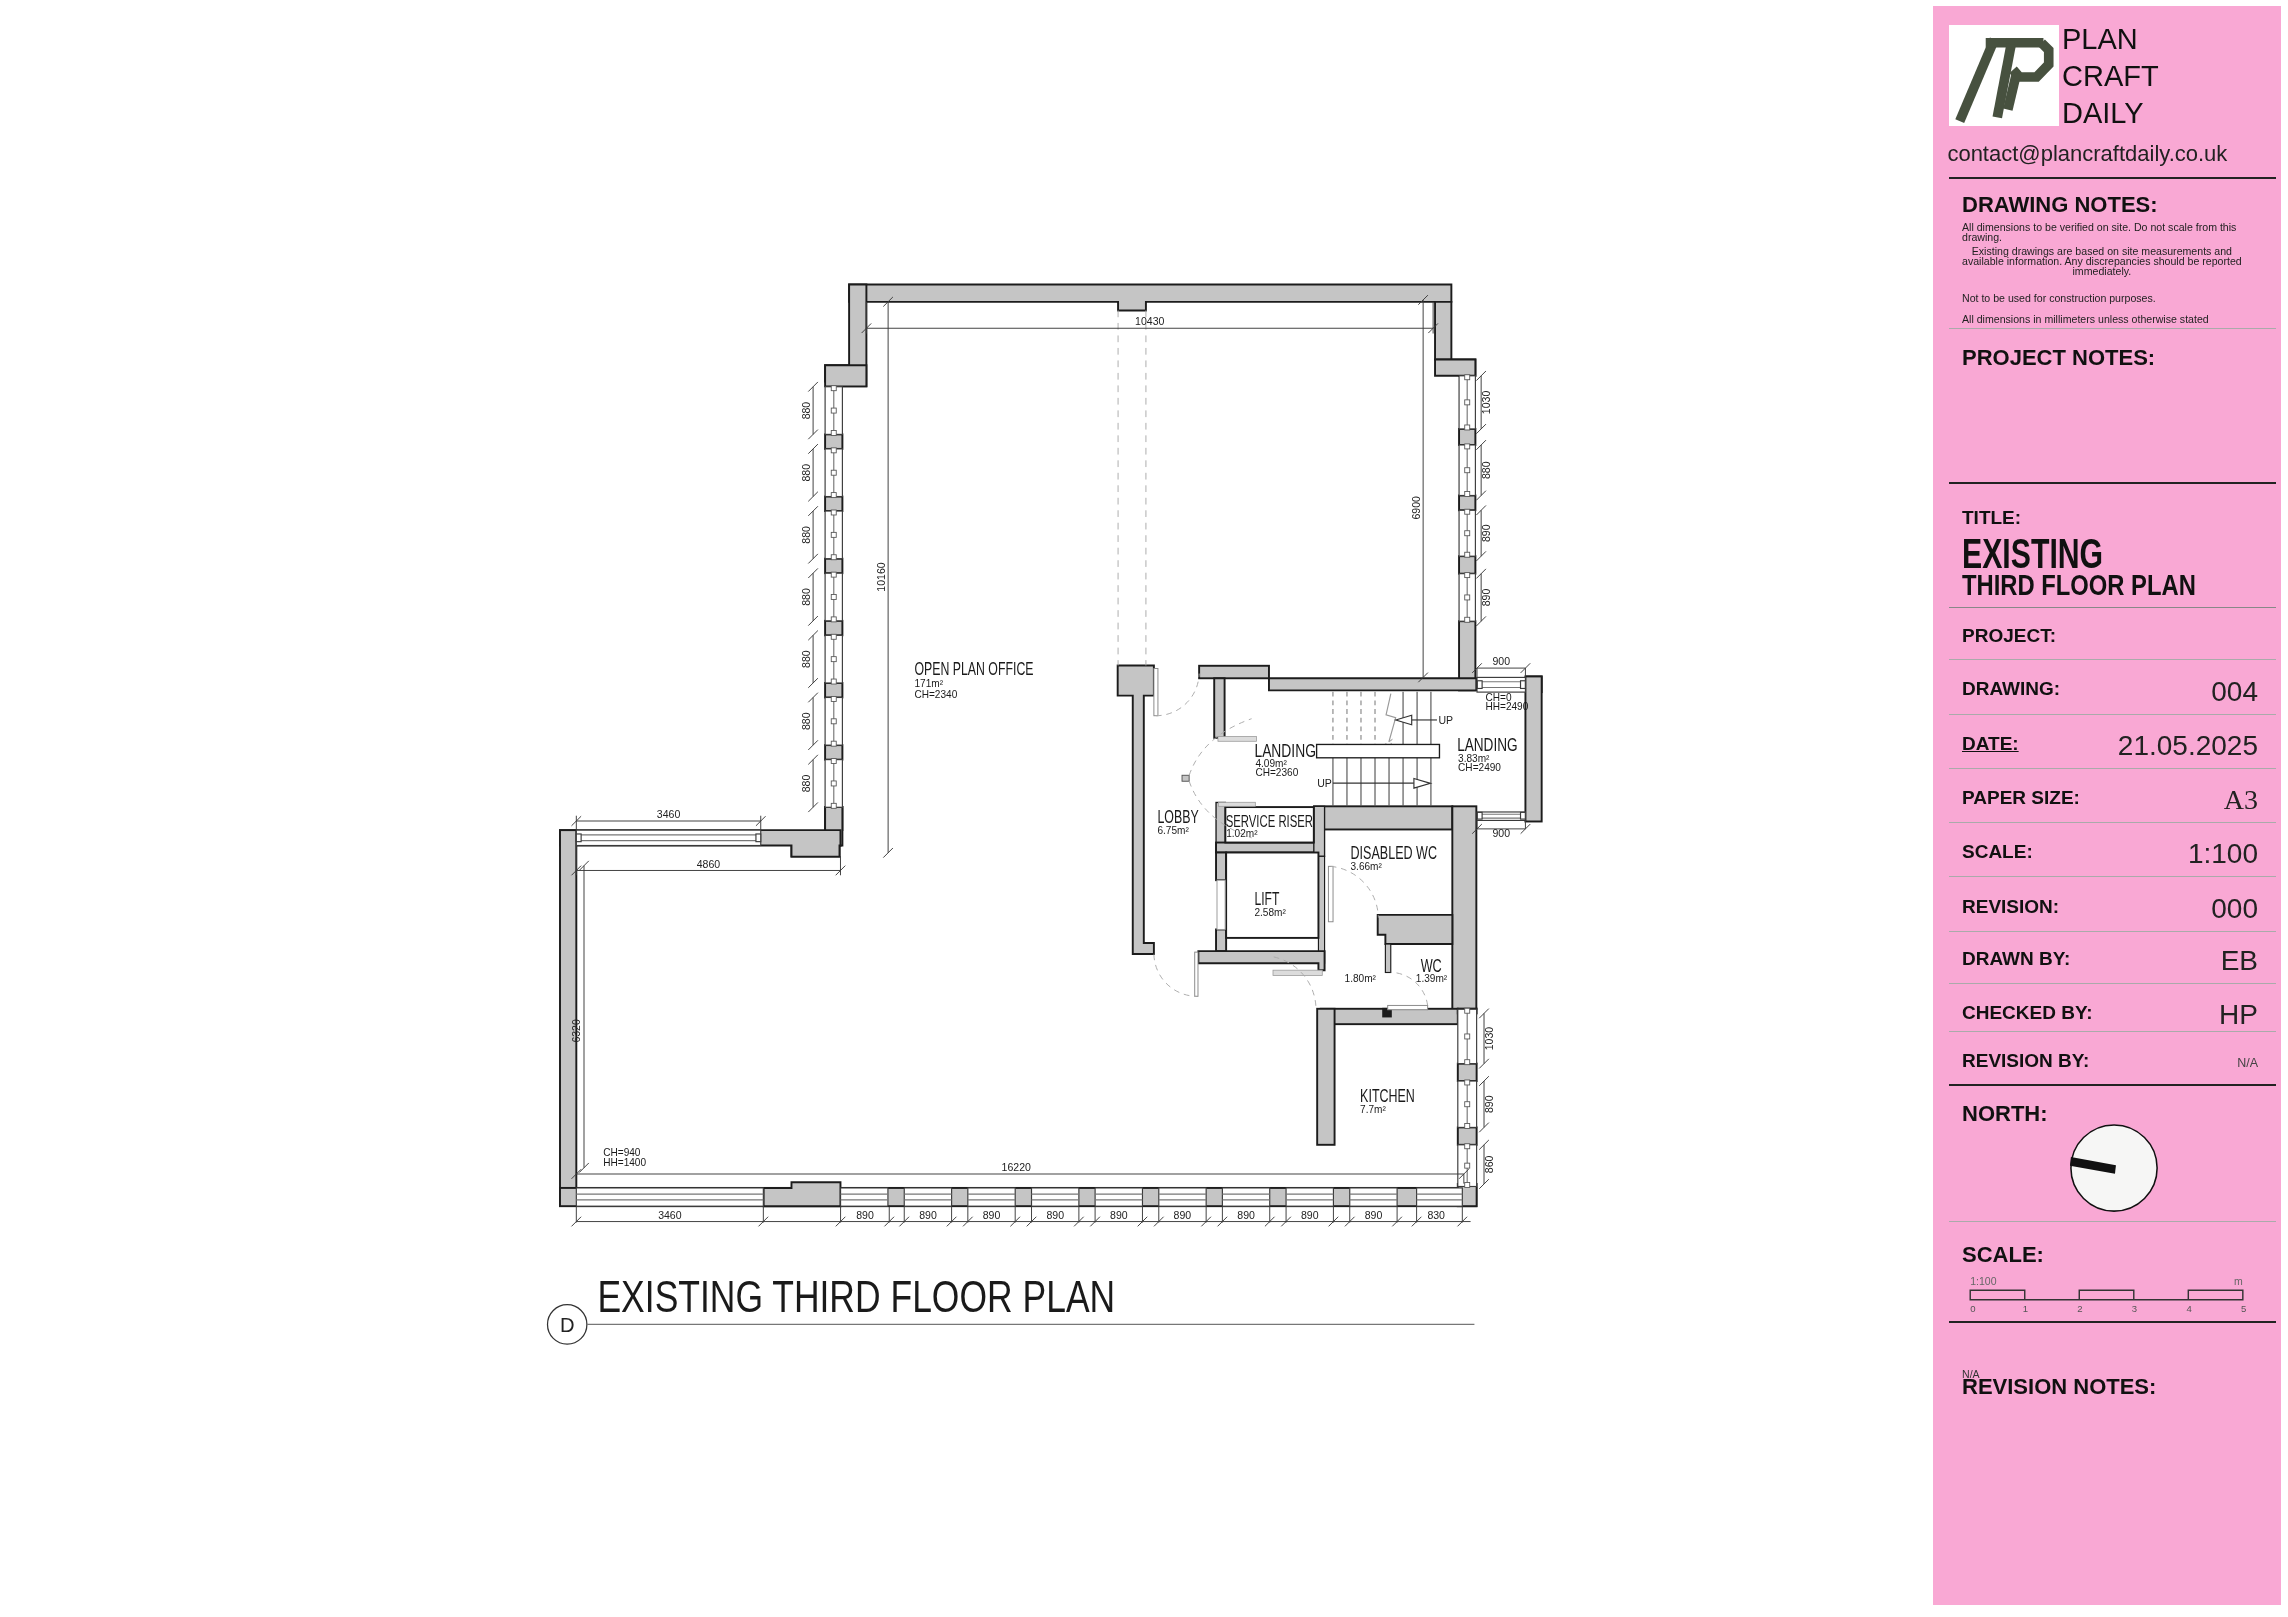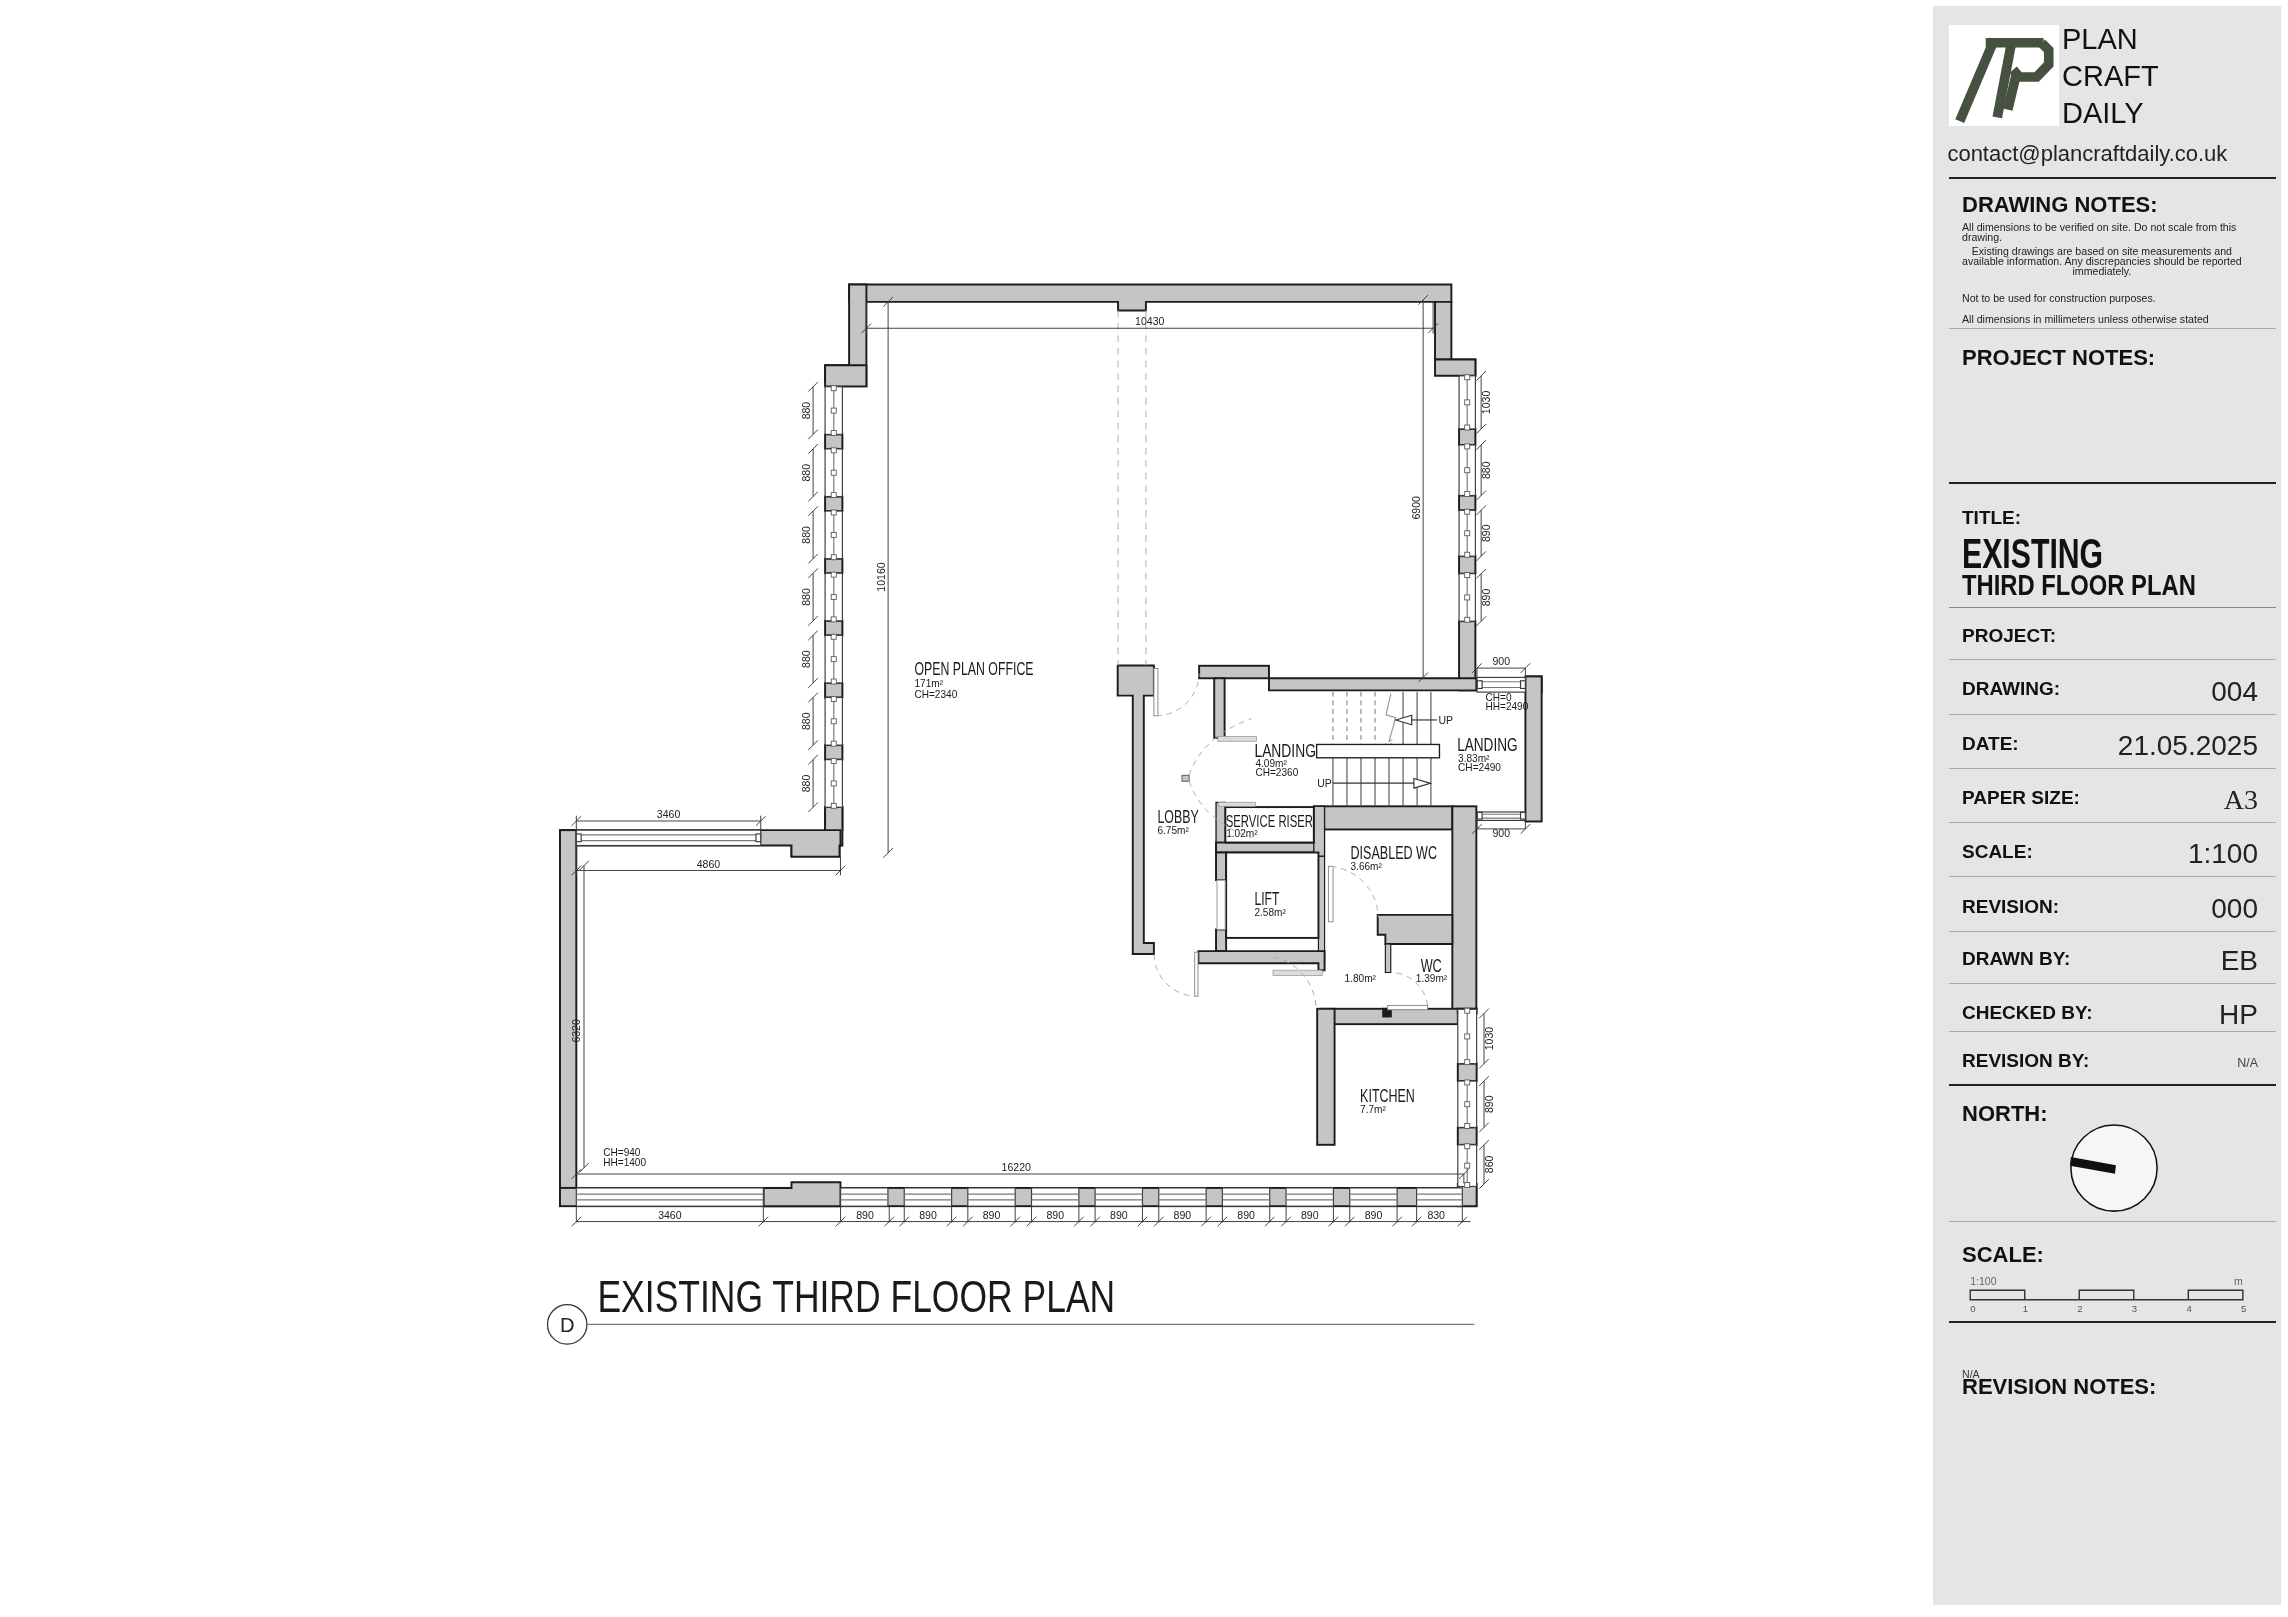--- a/index.html
+++ b/index.html
@@ -1,18 +1,18 @@
 <!DOCTYPE html>
 <html><head>
 <meta charset="utf-8">
 <style>
   html,body{margin:0;padding:0;background:#ffffff;width:2288px;height:1618px;overflow:hidden;}
   body{font-family:"Liberation Sans", sans-serif;position:relative;}
   #plan{position:absolute;left:0;top:0;}
-  #panel{position:absolute;left:1933px;top:5.8px;width:348px;height:1599px;background:#e5e5e5;}
+  #panel{position:absolute;left:1933px;top:5.8px;width:348px;height:1599px;background:#f9a8d4;}
   .rule{position:absolute;left:16.3px;width:327px;background:#222;}
   .thinrule{position:absolute;left:16.3px;width:327px;background:#aaa;height:1px;}
   .lbl{position:absolute;left:29px;font-weight:700;color:#111;}
   .val{position:absolute;right:23px;color:#222;font-weight:400;}
 </style>
 </head>
 <body>
 
 <svg id="plan" width="2288" height="1618" viewBox="0 0 2382 1684" xmlns="http://www.w3.org/2000/svg">
 <g id="plan-root" fill="none" stroke="none">
@@ -681,21 +681,21 @@
   <div class="lbl" style="top:563px;font-size:29px;"><span style="display:inline-block;transform:scaleX(0.82);transform-origin:0 0;white-space:nowrap;">THIRD FLOOR PLAN</span></div>
   <div class="thinrule" style="top:601px;height:1.4px;background:#888;"></div>
 
   <div class="lbl" style="top:619px;font-size:19px;">PROJECT:</div>
   <div class="thinrule" style="top:653px;"></div>
 
   <div class="lbl" style="top:672px;font-size:19px;">DRAWING:</div>
   <div class="val" style="top:670px;font-size:28px;">004</div>
   <div class="thinrule" style="top:708px;"></div>
 
-  <div class="lbl" style="top:727px;font-size:19px;">DATE:</div>
+  <div class="lbl" style="top:727px;font-size:19px;text-decoration:underline;">DATE:</div>
   <div class="val" style="top:724px;font-size:28px;margin-left:47px;">21.05.2025</div>
   <div class="thinrule" style="top:762px;"></div>
 
   <div class="lbl" style="top:781px;font-size:19px;">PAPER SIZE:</div>
   <div class="val" style="top:778px;font-size:28px;font-family:Liberation Serif, serif;">A3</div>
   <div class="thinrule" style="top:816px;"></div>
 
   <div class="lbl" style="top:835px;font-size:19px;">SCALE:</div>
   <div class="val" style="top:832px;font-size:28px;">1:100</div>
   <div class="thinrule" style="top:870px;"></div>

